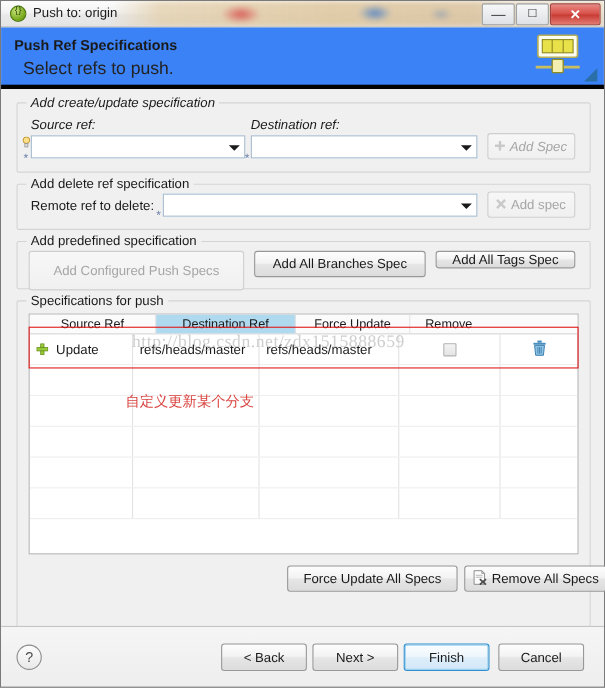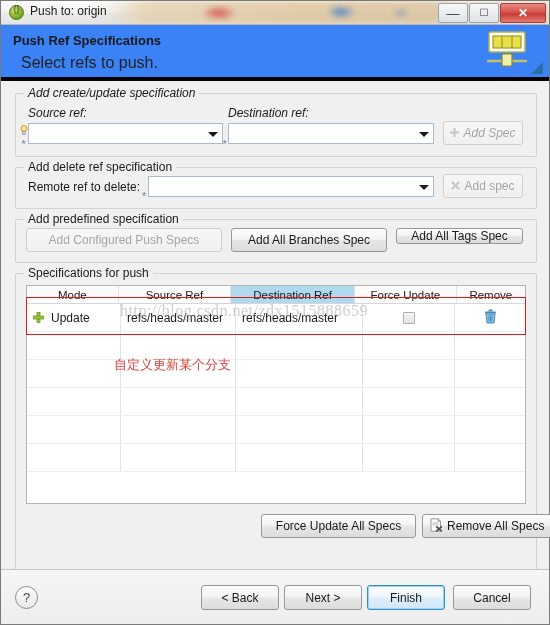--- a/index.html
+++ b/index.html
@@ -374,38 +374,37 @@
             <line x1="8.2" y1="0.8" x2="0.8" y2="8.2" stroke="#c9c9c9" stroke-width="2.2"></line>
           </svg>
         </span>
         <span>Add spec</span>
       </div>
     </div>
 
     <div class="group" style="left:14px; top:138px; width:520px; height:42px;">
       <div class="legend">Add predefined specification</div>
 
-      <div class="btn disabled" style="left:10px; top:8px; width:196px; height:24px;">
+      <div class="btn disabled" style="left:10px; top:8px; width:196px; height:36px;">
         <span>Add Configured Push Specs</span>
       </div>
       <div class="btn" style="left:215px; top:8px; width:156px; height:24px;">
         <span>Add All Branches Spec</span>
       </div>
       <div class="btn" style="left:380px; top:8px; width:127px; height:16px;">
         <span>Add All Tags Spec</span>
       </div>
     </div>
 
     <div class="group" style="left:14px; top:192px; width:520px; height:296px;">
       <div class="legend">Specifications for push</div>
 
       <div class="tablewrap" style="left:10px; top:11px; width:500px; height:219px;">
 
         <div class="thead">
-          <div class="th" style="width:94px;">Mode</div>
           <div class="th" style="width:115px;">Source Ref</div>
           <div class="th sorted" style="width:127px;">Destination Ref</div>
           <div class="th" style="width:104px;">Force Update</div>
           <div class="th" style="width:70px; border-right:none;">Remove</div>
         </div>
 
         <div class="trow">
           <div class="td" style="width:94px;">
             <span style="display:inline-flex;margin-right:7px;">
               <svg width="11" height="11" viewBox="0 0 11 11">

